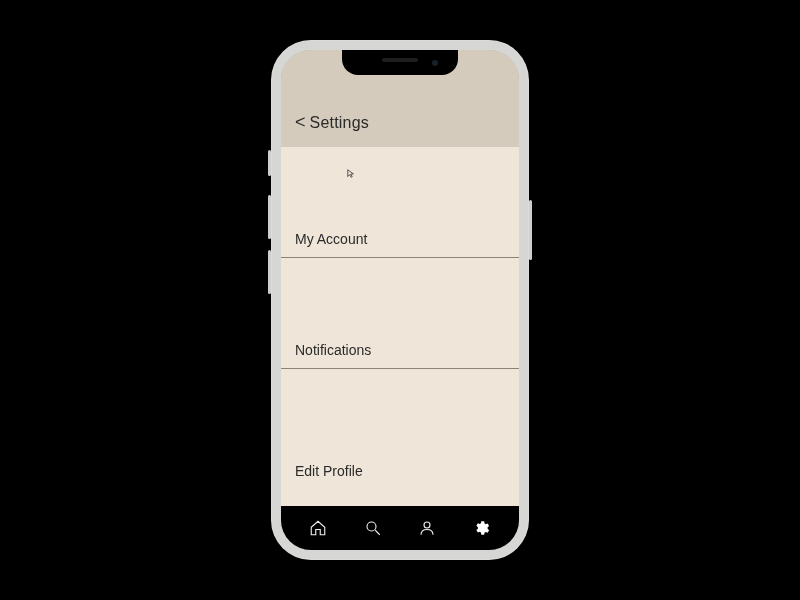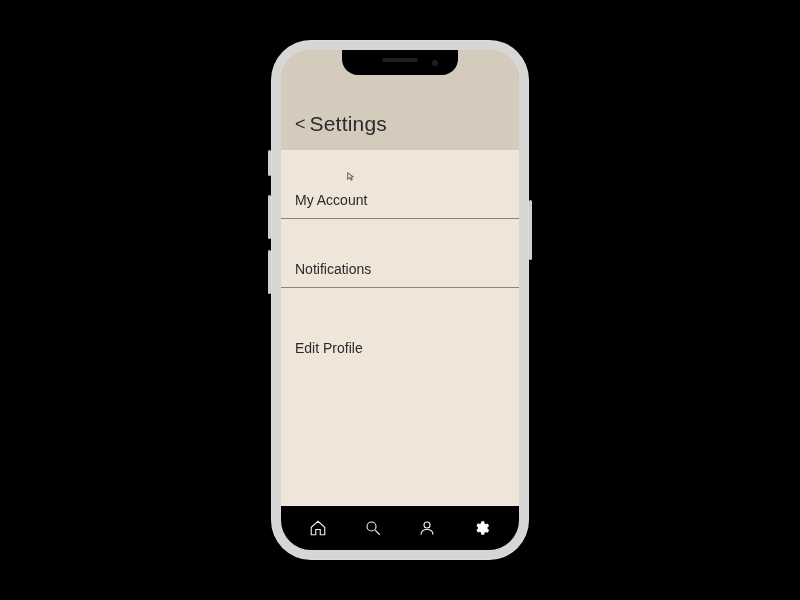--- a/index.html
+++ b/index.html
@@ -83,38 +83,39 @@
       display: flex;
       align-items: center;
       gap: 4px;
     }
     .back-arrow {
       font-size: 18px;
       color: #2a2a2a;
       font-weight: 300;
     }
     .header-title {
-      font-size: 21px;
+      font-size: 16px;
       color: #2a2a2a;
       font-weight: 400;
       letter-spacing: 0.2px;
     }
     .content {
       flex: 1;
       background: #efe6d9;
       display: flex;
       flex-direction: column;
       position: relative;
     }
     .list-item {
       padding: 42px 14px 10px 14px;
       font-size: 14px;
       color: #2a2a2a;
       border-bottom: 1px solid #8b8578;
       font-weight: 400;
+      margin-top: 42px;
     }
     .list-item:first-child { padding-top: 52px; }
     .list-item:last-of-type { border-bottom: none; padding-top: 52px; }
     .cursor {
       position: absolute;
       top: 22px;
       left: 66px;
       font-size: 10px;
       color: #2a2a2a;
       user-select: none;

